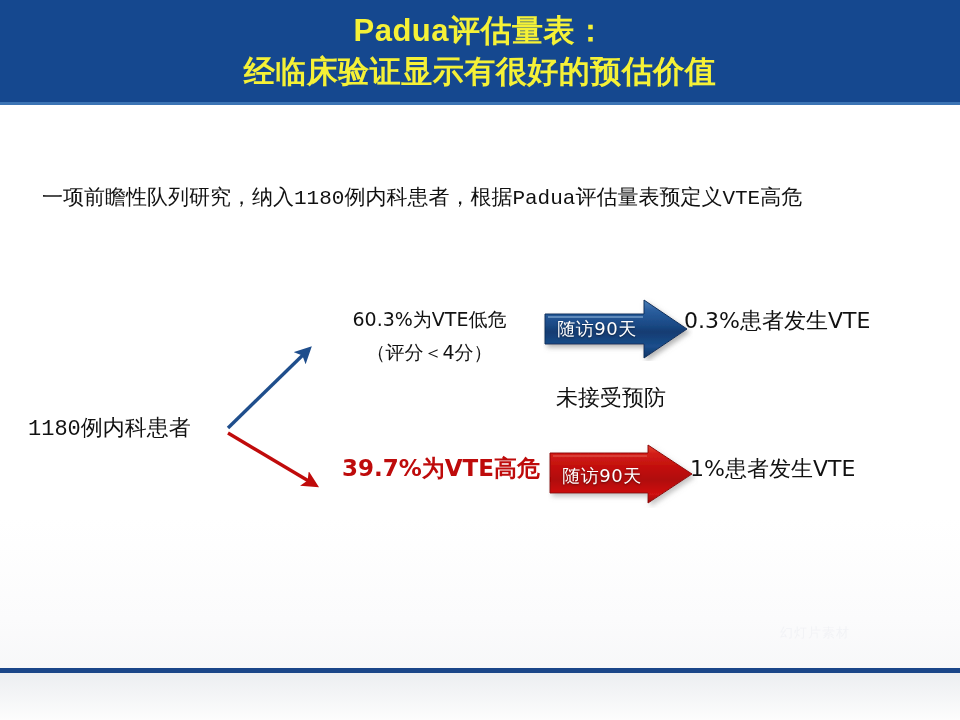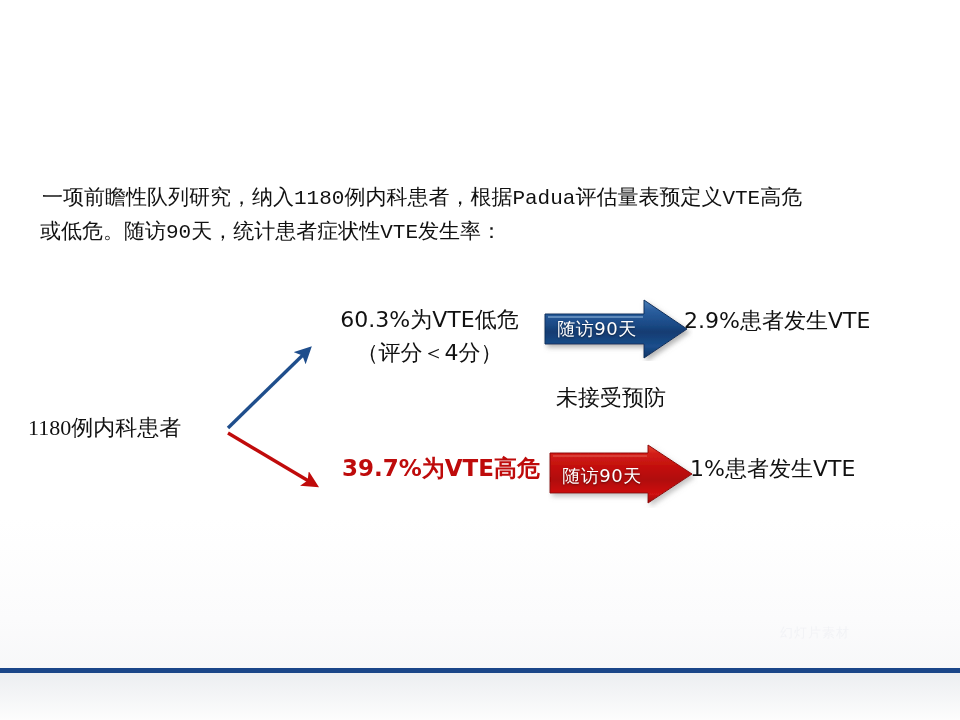--- a/index.html
+++ b/index.html
@@ -63,40 +63,40 @@
   #intro-paragraph .l2 { display: block; margin-left: -2px; }
 
   
   #source-label {
     position: absolute;
     left: 28px;
     top: 413px;
     font-size: 22px;
     color: #111111;
     white-space: nowrap;
-    font-family: Liberation Serif, serif;
+    font-family: Liberation Mono, monospace;
   }
 
   
   #branch-arrows {
     position: absolute;
     left: 200px;
     top: 325px;
     width: 160px;
     height: 185px;
   }
 
   
   #low-risk-text {
     position: absolute;
     left: 322px;
     top: 303px;
     width: 215px;
     text-align: center;
-    font-size: 22px;
+    font-size: 19px;
     line-height: 33px;
     color: #111111;
     font-family: "DejaVu Sans", "Liberation Sans", sans-serif;
   }
   #low-risk-text .l2 { display: block; }
 
   
   #high-risk-text {
     position: absolute;
     left: 320px;
@@ -190,24 +190,29 @@
     width: 960px;
     height: 47px;
     background: linear-gradient(180deg, #eceef1 0%, #f6f7f8 60%, #fdfdfd 100%);
   }
 </style>
 </head>
 <body>
 
 <div id="slide">
 
+  <div id="header-banner">
+    <div id="header-title">
+      <span>Padua评估量表：</span>
+      <span class="line2">经临床验证显示有很好的预估价值</span>
+    </div>
+  </div>
 
   <div id="intro-paragraph">
     <span>一项前瞻性队列研究，纳入1180例内科患者，根据Padua评估量表预定义VTE高危</span>
-    <span class="l2">或低危。随访90天，统计患者症状性VTE发生率：</span>
   </div>
 
   <div id="source-label">1180例内科患者</div>
 
   <div id="branch-arrows">
     <svg width="160" height="185" viewBox="0 0 160 185" xmlns="http://www.w3.org/2000/svg">
       <defs>
         <marker id="head-blue" markerWidth="5" markerHeight="5" refX="2.6" refY="2.5" orient="auto">
           <path d="M0,0 L5,2.5 L0,5 L1.1,2.5 Z" fill="#1F4E8C"></path>
         </marker>
@@ -270,21 +275,21 @@
         <filter id="shadowRed" x="-25%" y="-25%" width="160%" height="170%">
           <feDropShadow dx="2.5" dy="3" stdDeviation="2.6" flood-color="#888888" flood-opacity="0.5"></feDropShadow>
         </filter>
       </defs>
       <path d="M2,9 L100,9 L100,1 L144,30 L100,59 L100,49 L2,49 Z" fill="url(#redGrad)" stroke="#8E0505" stroke-width="1" filter="url(#shadowRed)"></path>
       <path d="M5,12 L99,12" stroke="#F09A90" stroke-width="1.2" opacity="0.55"></path>
     </svg>
     <div class="block-arrow-label">随访90天</div>
   </div>
 
-  <div id="low-risk-outcome" class="outcome-text">2.9%患者发生VTE</div>
+  <div id="low-risk-outcome" class="outcome-text">0.3%患者发生VTE</div>
   <div id="high-risk-outcome" class="outcome-text">1%患者发生VTE</div>
 
   <div id="no-prophylaxis-note">未接受预防</div>
 
   <div id="watermark">幻灯片素材</div>
 
   <div id="footer-divider"></div>
   <div id="footer-area">
     
   </div>

